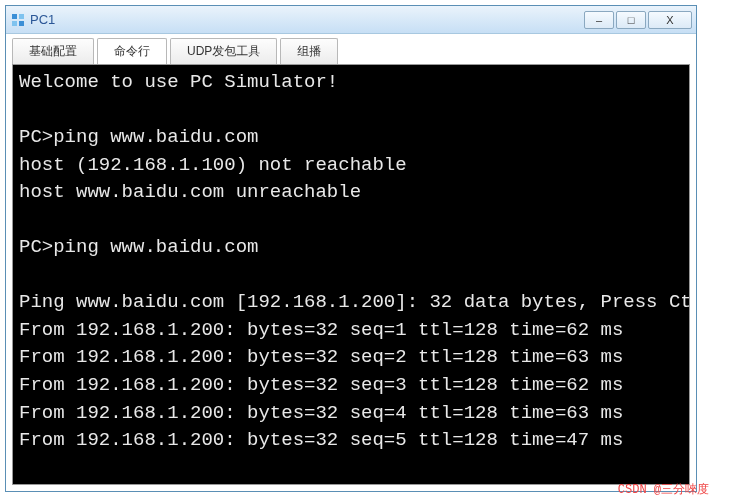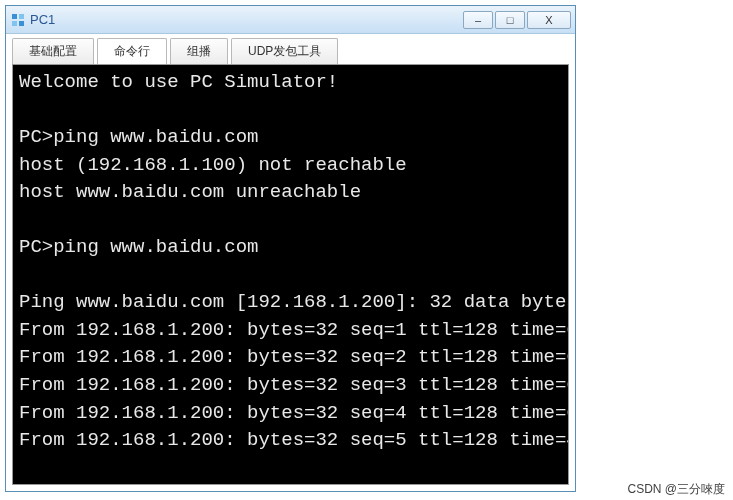--- a/index.html
+++ b/index.html
@@ -6,21 +6,21 @@
     body {
       width: 733px;
       height: 500px;
       background: #fff;
       font-family: "Microsoft YaHei", "SimSun", Arial, sans-serif;
       font-size: 12px;
       position: relative;
       overflow: hidden;
     }
     .window {
-      width: 571px;
+      width: 692px;
       height: 487px;
       margin: 5px;
       border: 1px solid #5a8fb5;
       background: #fff;
       display: flex;
       flex-direction: column;
     }
     .titlebar {
       height: 28px;
       background: linear-gradient(to bottom, #eaf3fb 0%, #d8e9f8 50%, #c7dff5 100%);
@@ -94,25 +94,25 @@
       padding: 4px 6px;
       font-family: "Consolas", "Courier New", monospace;
       font-size: 19px;
       color: #e8e8e8;
       line-height: 1.45;
       white-space: pre;
       overflow: hidden;
     }
     .watermark {
       position: absolute;
-      right: 8px;
+      right: 24px;
       bottom: 2px;
       font-size: 12px;
-      color: #404040;
-      font-family: Liberation Sans, sans-serif;
+      color: #ef4444;
+      font-family: Liberation Mono, monospace;
     }
   </style>
 </head>
 <body>
 
 <div class="window">
   <div class="titlebar">
     <span class="app-icon">
       <svg viewBox="0 0 16 16">
           <rect x="2" y="2" width="5" height="5" fill="#3b8fd6"></rect>
@@ -136,24 +136,24 @@
   </div>
 
   <div class="tabs">
     <div class="tab">
         <span>基础配置</span>
       </div>
     <div class="tab active">
         <span>命令行</span>
       </div>
     <div class="tab">
-        <span>组播</span>
+        <span>UDP发包工具</span>
       </div>
     <div class="tab">
-        <span>UDP发包工具</span>
+        <span>组播</span>
       </div>
   </div>
 
   <div class="terminal" id="terminal">Welcome to use PC Simulator!
 
 PC&gt;ping www.baidu.com
 host (192.168.1.100) not reachable
 host www.baidu.com unreachable
 
 PC&gt;ping www.baidu.com

